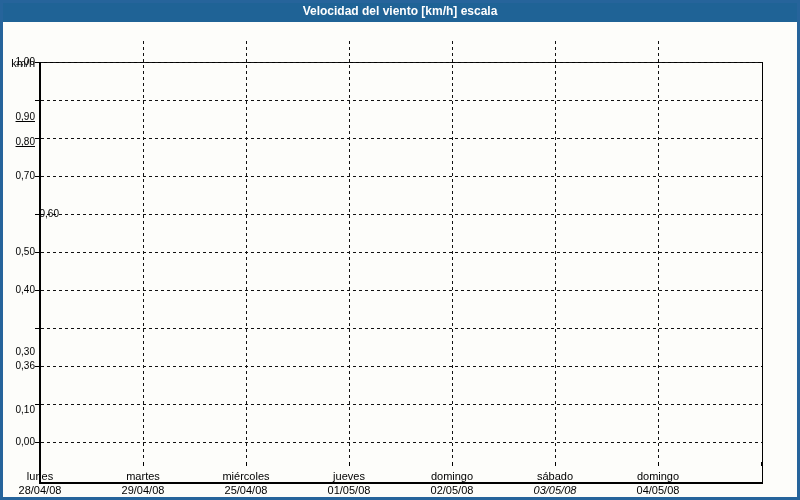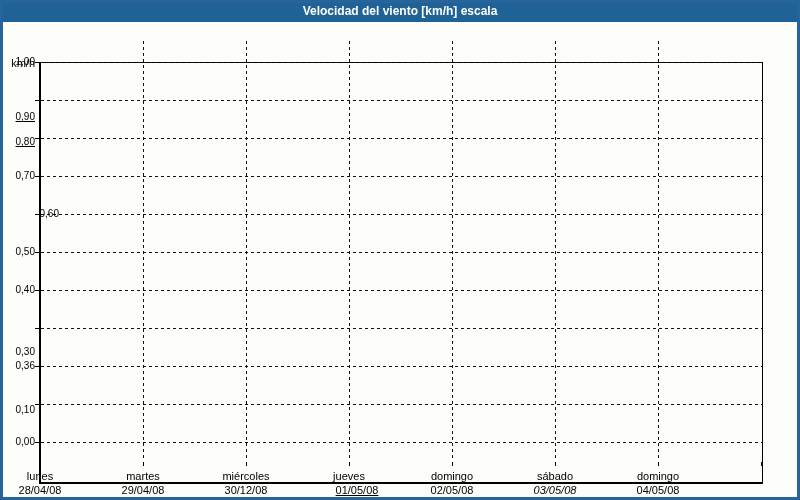--- a/index.html
+++ b/index.html
@@ -104,23 +104,23 @@
     <div class="xtick" style="left: 349px; top: 440px;"></div>
     <div class="xtick" style="left: 452px; top: 440px;"></div>
     <div class="xtick" style="left: 555px; top: 440px;"></div>
     <div class="xtick" style="left: 658px; top: 440px;"></div>
     <div class="xtick" style="left: 761px; top: 440px;"></div>
     <div class="xlab" style="left: -12px; top: 447px;">lunes</div>
     <div class="xlab" style="left: -12px; top: 461px;">28/04/08</div>
     <div class="xlab" style="left: 91px; top: 447px;">martes</div>
     <div class="xlab" style="left: 91px; top: 461px;">29/04/08</div>
     <div class="xlab" style="left: 194px; top: 447px;">miércoles</div>
-    <div class="xlab" style="left: 194px; top: 461px;">30/12/08</div>
+    <div class="xlab" style="left: 194px; top: 461px;">25/04/08</div>
     <div class="xlab" style="left: 297px; top: 447px;">jueves</div>
-    <div class="xlab" style="left: 305px; top: 461px; text-decoration: underline;">01/05/08</div>
+    <div class="xlab" style="left: 297px; top: 461px;">01/05/08</div>
     <div class="xlab" style="left: 400px; top: 447px;">domingo</div>
     <div class="xlab" style="left: 400px; top: 461px;">02/05/08</div>
     <div class="xlab" style="left: 503px; top: 447px;">sábado</div>
     <div class="xlab" style="left: 503px; top: 461px; font-style: italic;">03/05/08</div>
     <div class="xlab" style="left: 606px; top: 447px;">domingo</div>
     <div class="xlab" style="left: 606px; top: 461px;">04/05/08</div>
   </div>
 
 <div class="frame-inner"></div>
 <div class="frame"></div>

